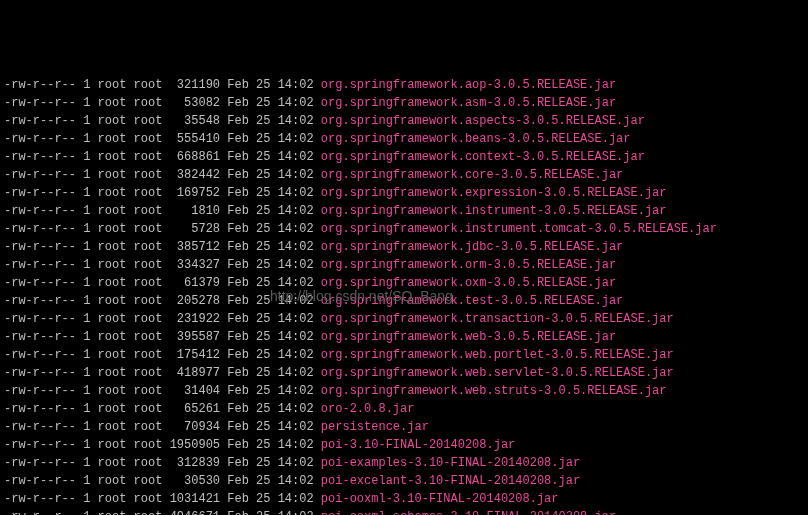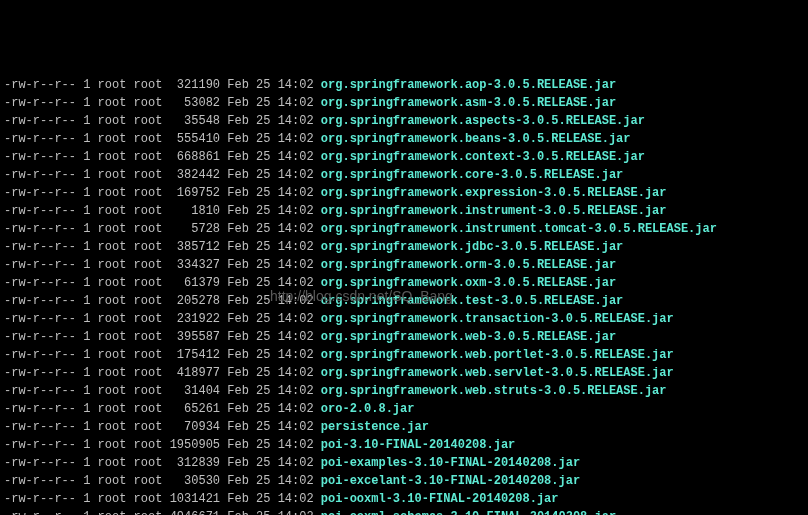--- a/index.html
+++ b/index.html
@@ -15,21 +15,21 @@
       padding: 4px;
       white-space: pre;
       color: #c0c0c0;
       position: relative;
     }
     .row {
       display: block;
       white-space: pre;
     }
     .meta { color: #c0c0c0; text-align: right; }
-    .filename-red { color: #5eead4; font-weight: bold; }
+    .filename-red { color: #ec4899; font-weight: normal; }
     .watermark {
       position: absolute;
       top: 287px;
       left: 270px;
       color: #5a5a5a;
       font-size: 14px;
       font-family: Arial, sans-serif;
       pointer-events: none;
     }
   </style>

